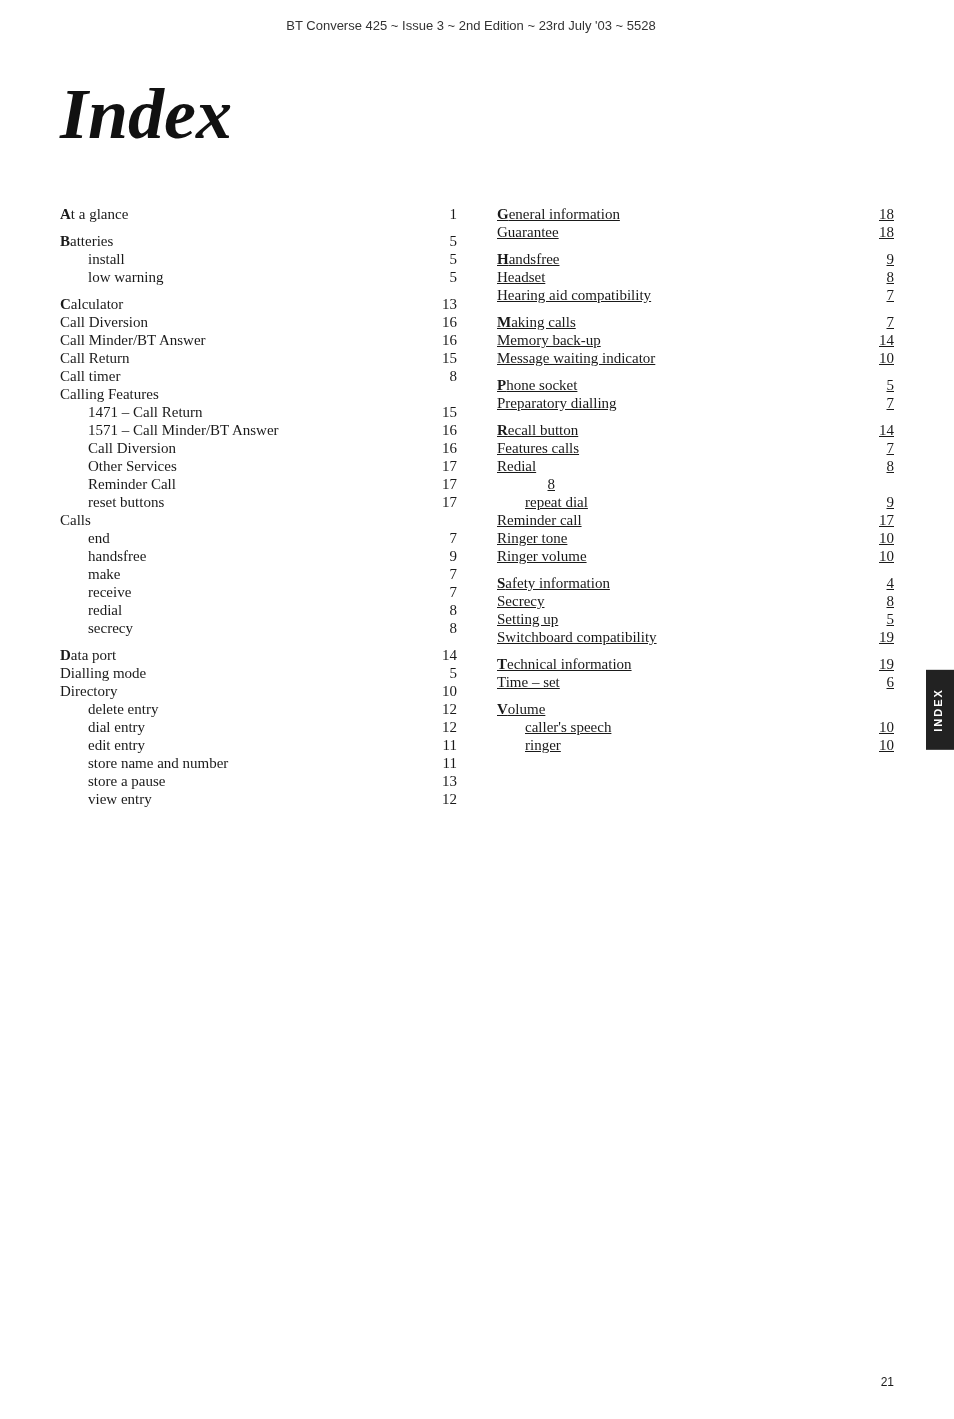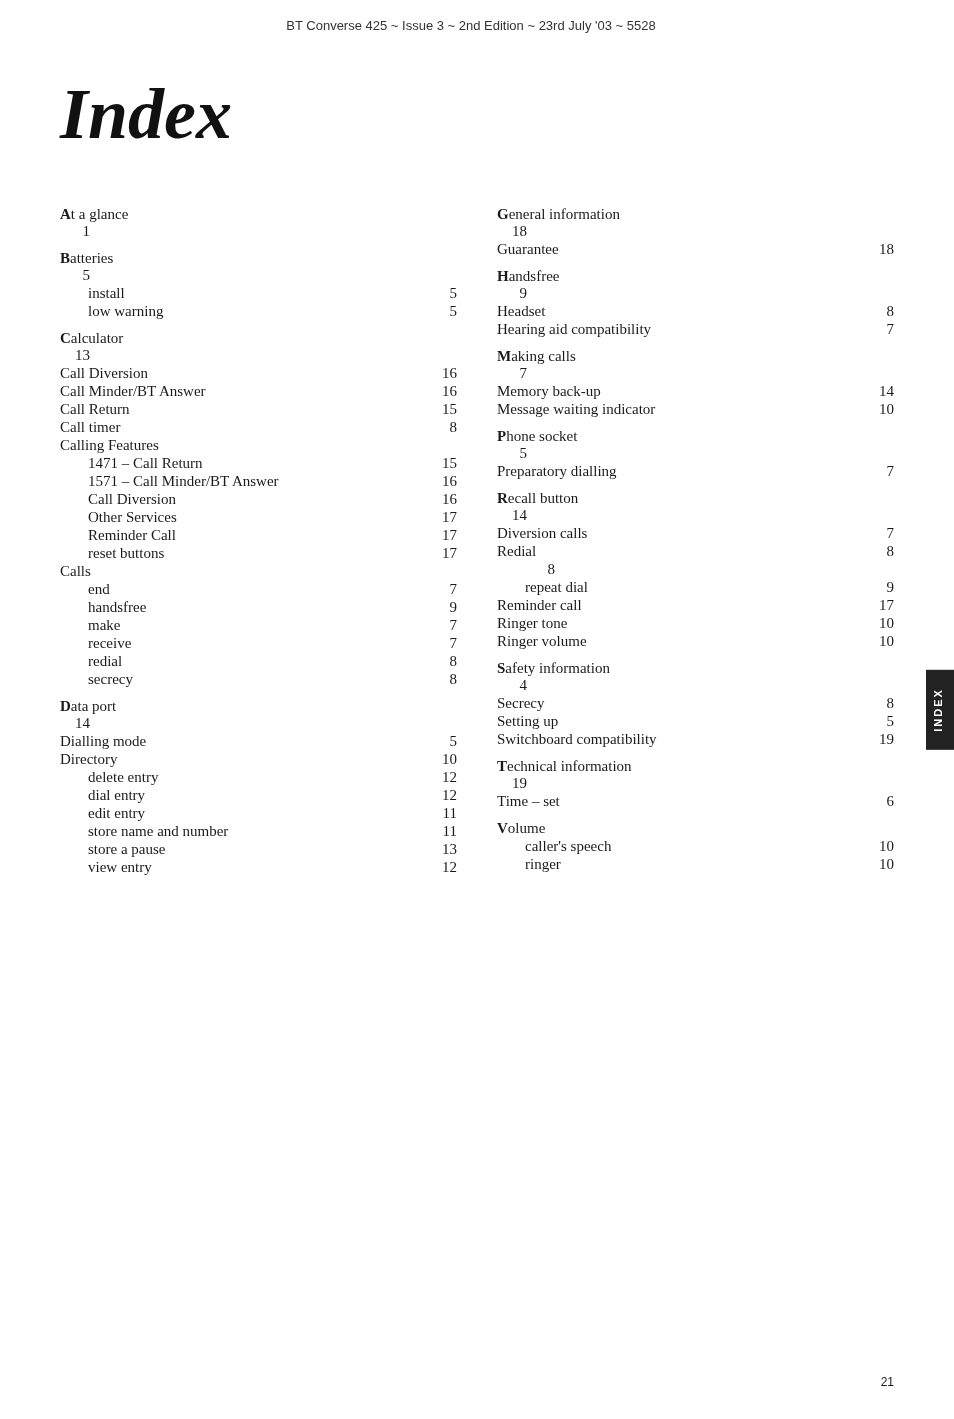--- a/index.html
+++ b/index.html
@@ -35,20 +35,21 @@
     }
 
     .left-col {
       flex: 1;
       min-width: 0;
     }
 
     .right-col {
       flex: 1;
       min-width: 0;
+      text-decoration: underline;
     }
 
     .index-main {
       font-size: 15px;
       display: flex;
       justify-content: space-between;
       align-items: baseline;
       margin-bottom: 1px;
     }
 
@@ -66,21 +67,20 @@
     }
 
     .entry-page {
       min-width: 30px;
       text-align: right;
       font-size: 15px;
     }
 
     .section-gap {
       margin-top: 10px;
-      flex-direction: column;
     }
 
     .side-tab {
       position: absolute;
       right: 0;
       top: 50%;
       transform: translateY(-50%);
       width: 28px;
       background: #222;
       color: #fff;
@@ -288,21 +288,21 @@
       </div>
       <div class="index-main">
         <span class="entry-label">Preparatory dialling</span>
         <span class="entry-page">7</span>
       </div>
       <div class="index-main section-gap">
         <span class="entry-label"><strong>R</strong>ecall button</span>
         <span class="entry-page">14</span>
       </div>
       <div class="index-main">
-        <span class="entry-label">Diversion calls</span>
+        <span class="entry-label">Features calls</span>
         <span class="entry-page">7</span>
       </div>
       <div class="index-main">
         <span class="entry-label">Redial</span>
         <span class="entry-page">8</span>
       </div>
       <div class="index-sub">
         <span class="entry-page">8</span>
       </div>
       <div class="index-sub">

